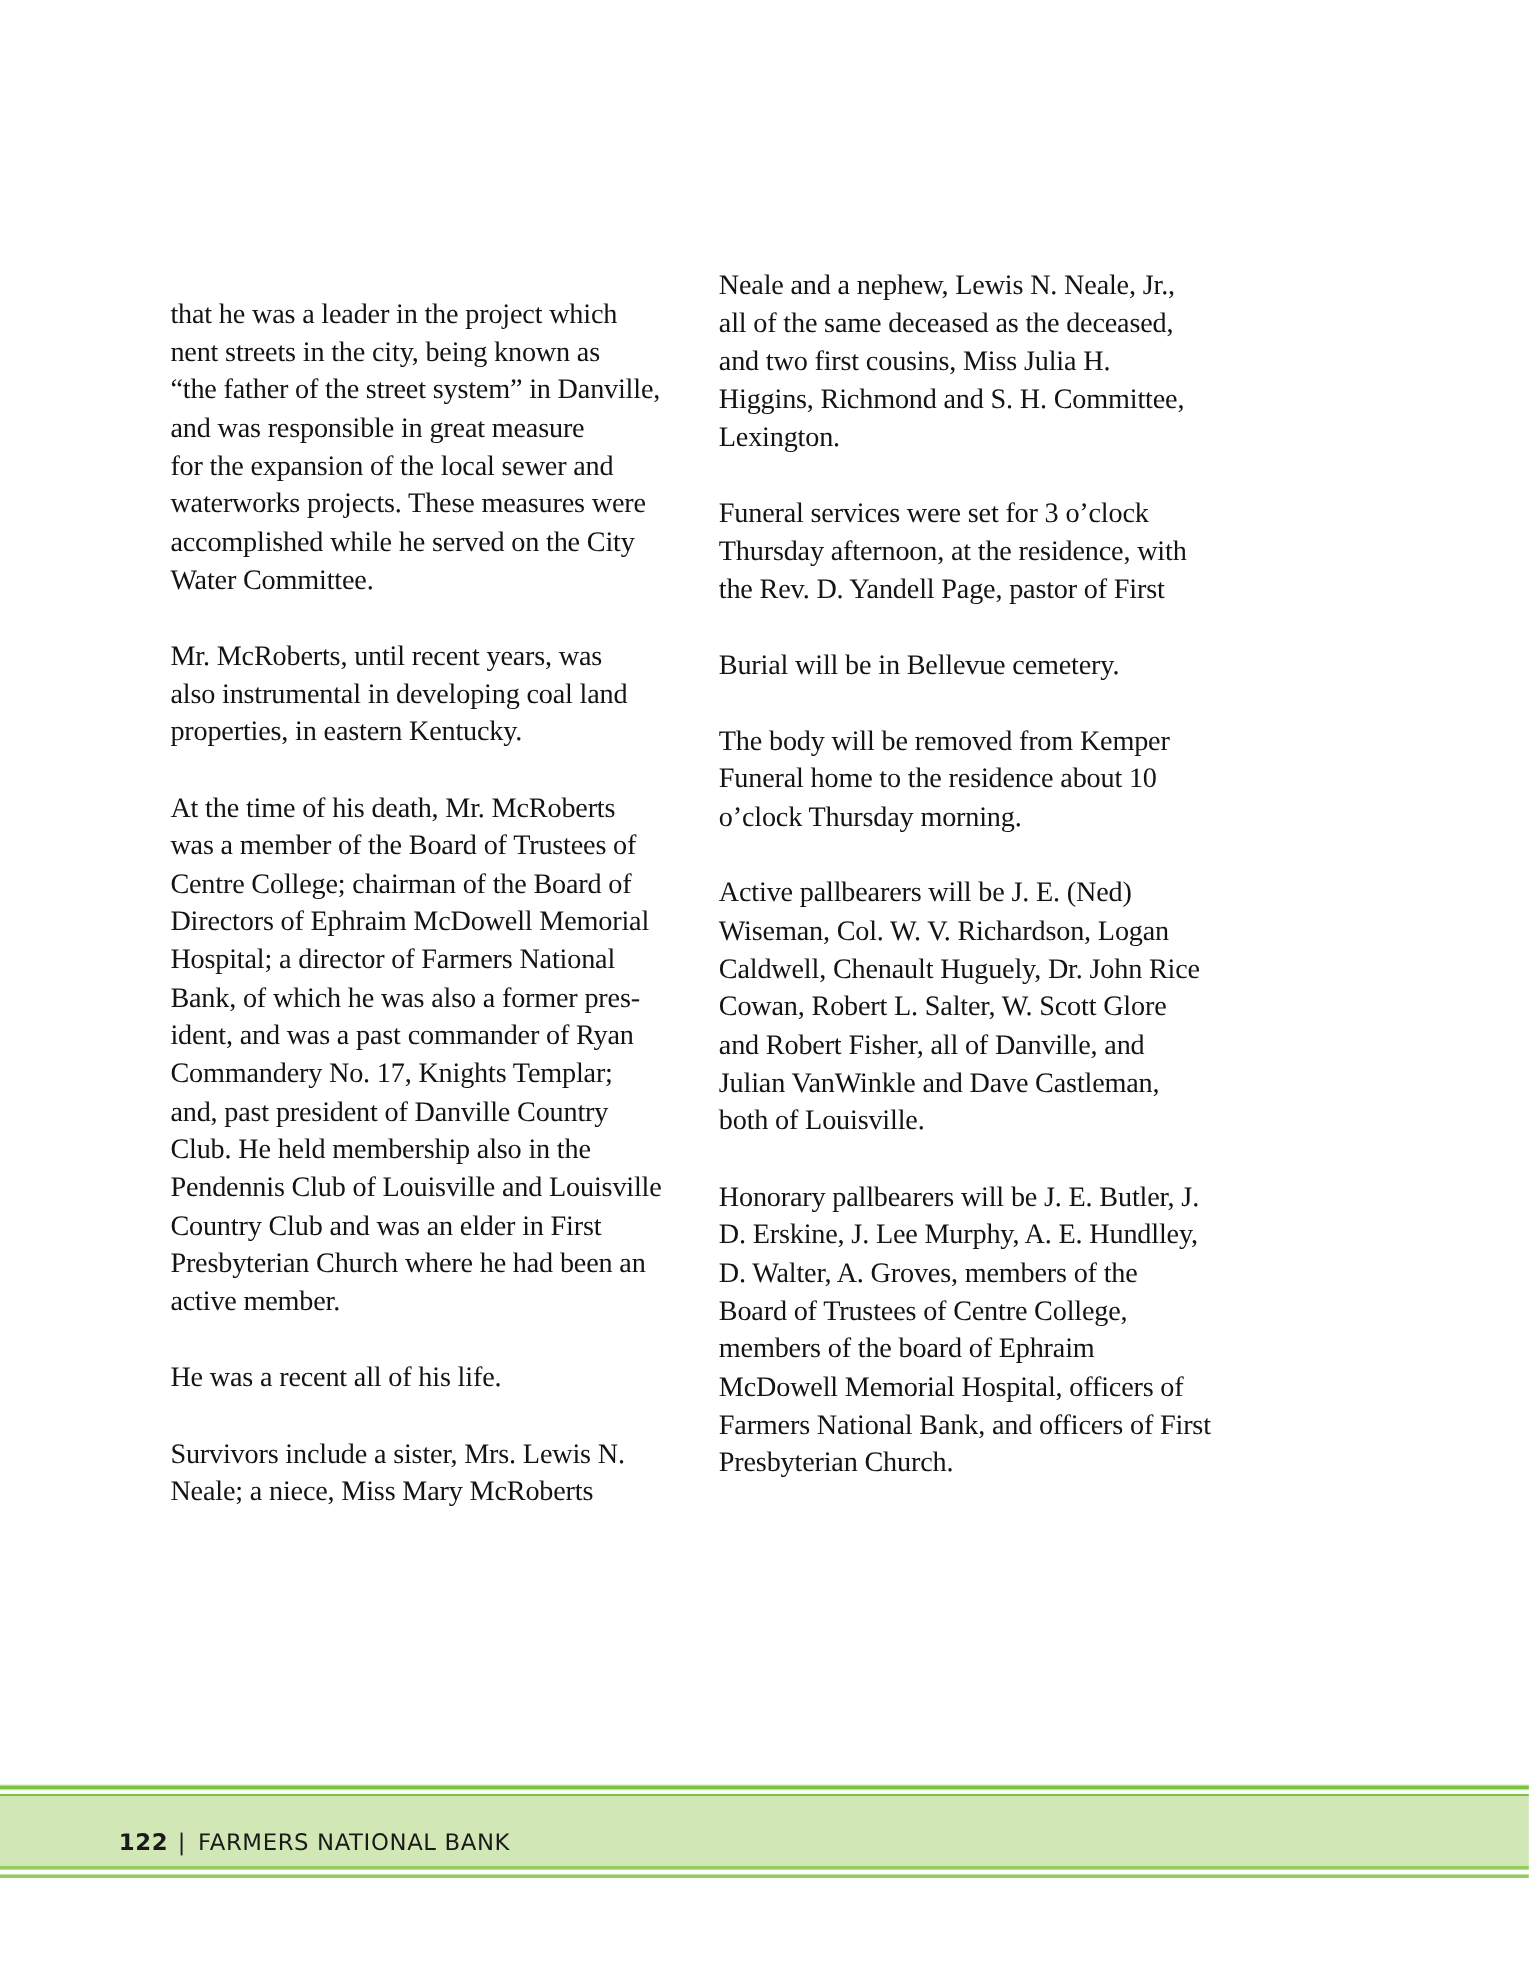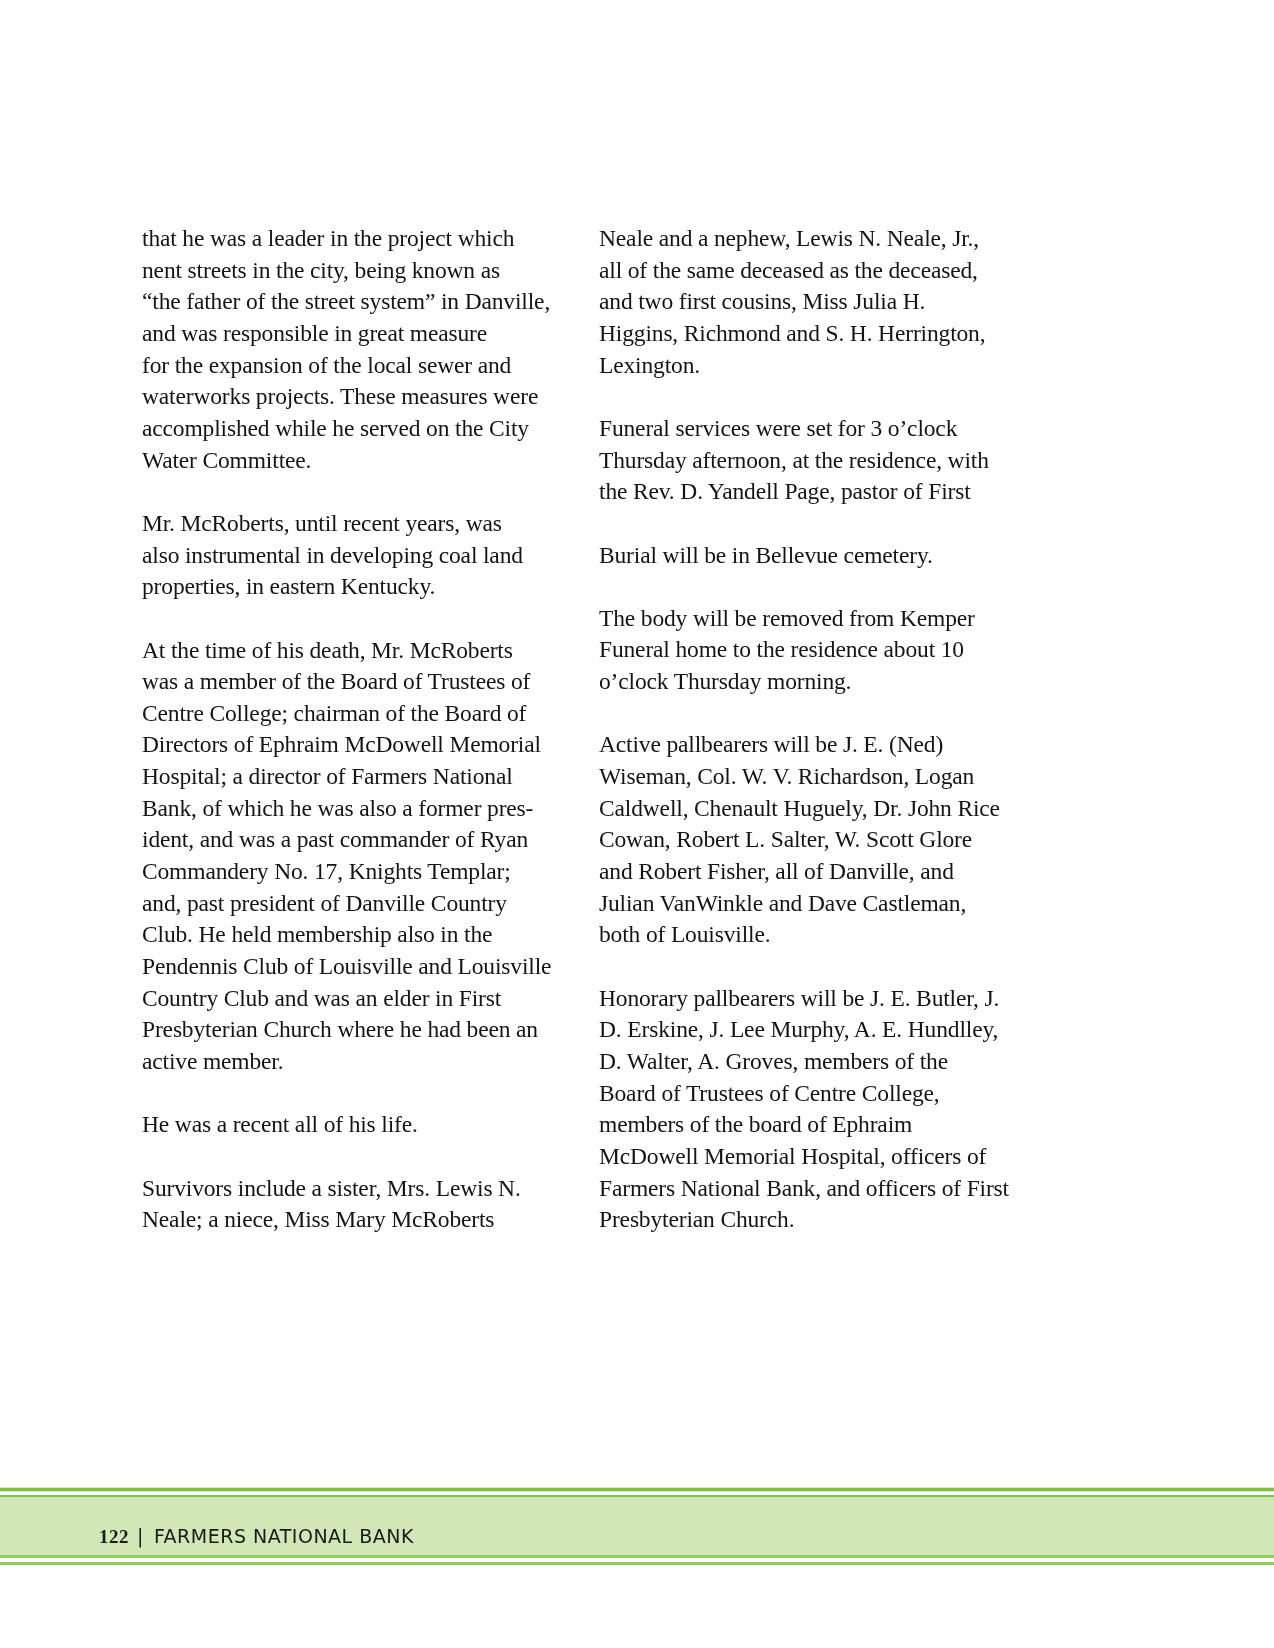--- a/index.html
+++ b/index.html
@@ -11,21 +11,21 @@
       font-family: "Liberation Serif", "DejaVu Serif", serif;
       color: #141414;
     }
     .col {
       position: absolute;
       top: 223px;
       font-size: 23.5px;
       line-height: 31.65px;
       letter-spacing: -0.15px;
     }
-    .col-left { left: 142px; width: 440px; }
+    .col-left { left: 142px; width: 440px; margin-top: 24px; }
     .col-right { left: 599px; width: 440px; }
     .para { margin: 0 0 31.65px 0; }
     .line { display: block; white-space: nowrap; }
     .footer-line {
       position: absolute; left: 0; width: 1274px; background: #7cc142;
     }
     .fl1 { top: 1488px; height: 3px; background: #7cc142; box-shadow: 0 -1px 0 #d6ebc3, 0 1px 0 #d6ebc3; }
     .fl2 { top: 1495px; height: 2px; }
     .band {
       position: absolute; left: 0; top: 1497px; width: 1274px; height: 58px;
@@ -33,21 +33,21 @@
     }
     .fl3 { top: 1555px; height: 3px; background: #94cc5e; }
     .fl4 { top: 1562px; height: 3px; background: #94cc5e; }
     .footer-text {
       position: absolute; left: 99px; top: 1536px;
       font-family: "DejaVu Sans", "Liberation Sans", sans-serif;
       font-size: 19px; color: #1a1a1a; letter-spacing: 0.5px;
       transform: translateY(-50%);
       white-space: nowrap;
     }
-    .page-num { font-weight: bold; font-family: Liberation Serif, serif; }
+    .page-num { font-weight: bold; }
     .sep { margin: 0 10px 0 8px; font-weight: normal; }
   </style>
 </head>
 <body>
 
 <div class="col col-left" id="left-col">
     <p class="para">
       <span class="line">that he was a leader in the project which</span>
       <span class="line">nent streets in the city, being known as</span>
       <span class="line">“the father of the street system” in Danville,</span>
@@ -84,21 +84,21 @@
     <p class="para">
       <span class="line">Survivors include a sister, Mrs. Lewis N.</span>
       <span class="line">Neale; a niece, Miss Mary McRoberts</span>
     </p>
   </div>
 <div class="col col-right" id="right-col">
     <p class="para">
       <span class="line">Neale and a nephew, Lewis N. Neale, Jr.,</span>
       <span class="line">all of the same deceased as the deceased,</span>
       <span class="line">and two first cousins, Miss Julia H.</span>
-      <span class="line">Higgins, Richmond and S. H. Herrington,</span>
+      <span class="line">Higgins, Richmond and S. H. Committee,</span>
       <span class="line">Lexington.</span>
     </p>
     <p class="para">
       <span class="line">Funeral services were set for 3 o’clock</span>
       <span class="line">Thursday afternoon, at the residence, with</span>
       <span class="line">the Rev. D. Yandell Page, pastor of First</span>
     </p>
     <p class="para">
       <span class="line">Burial will be in Bellevue cemetery.</span>
     </p>

